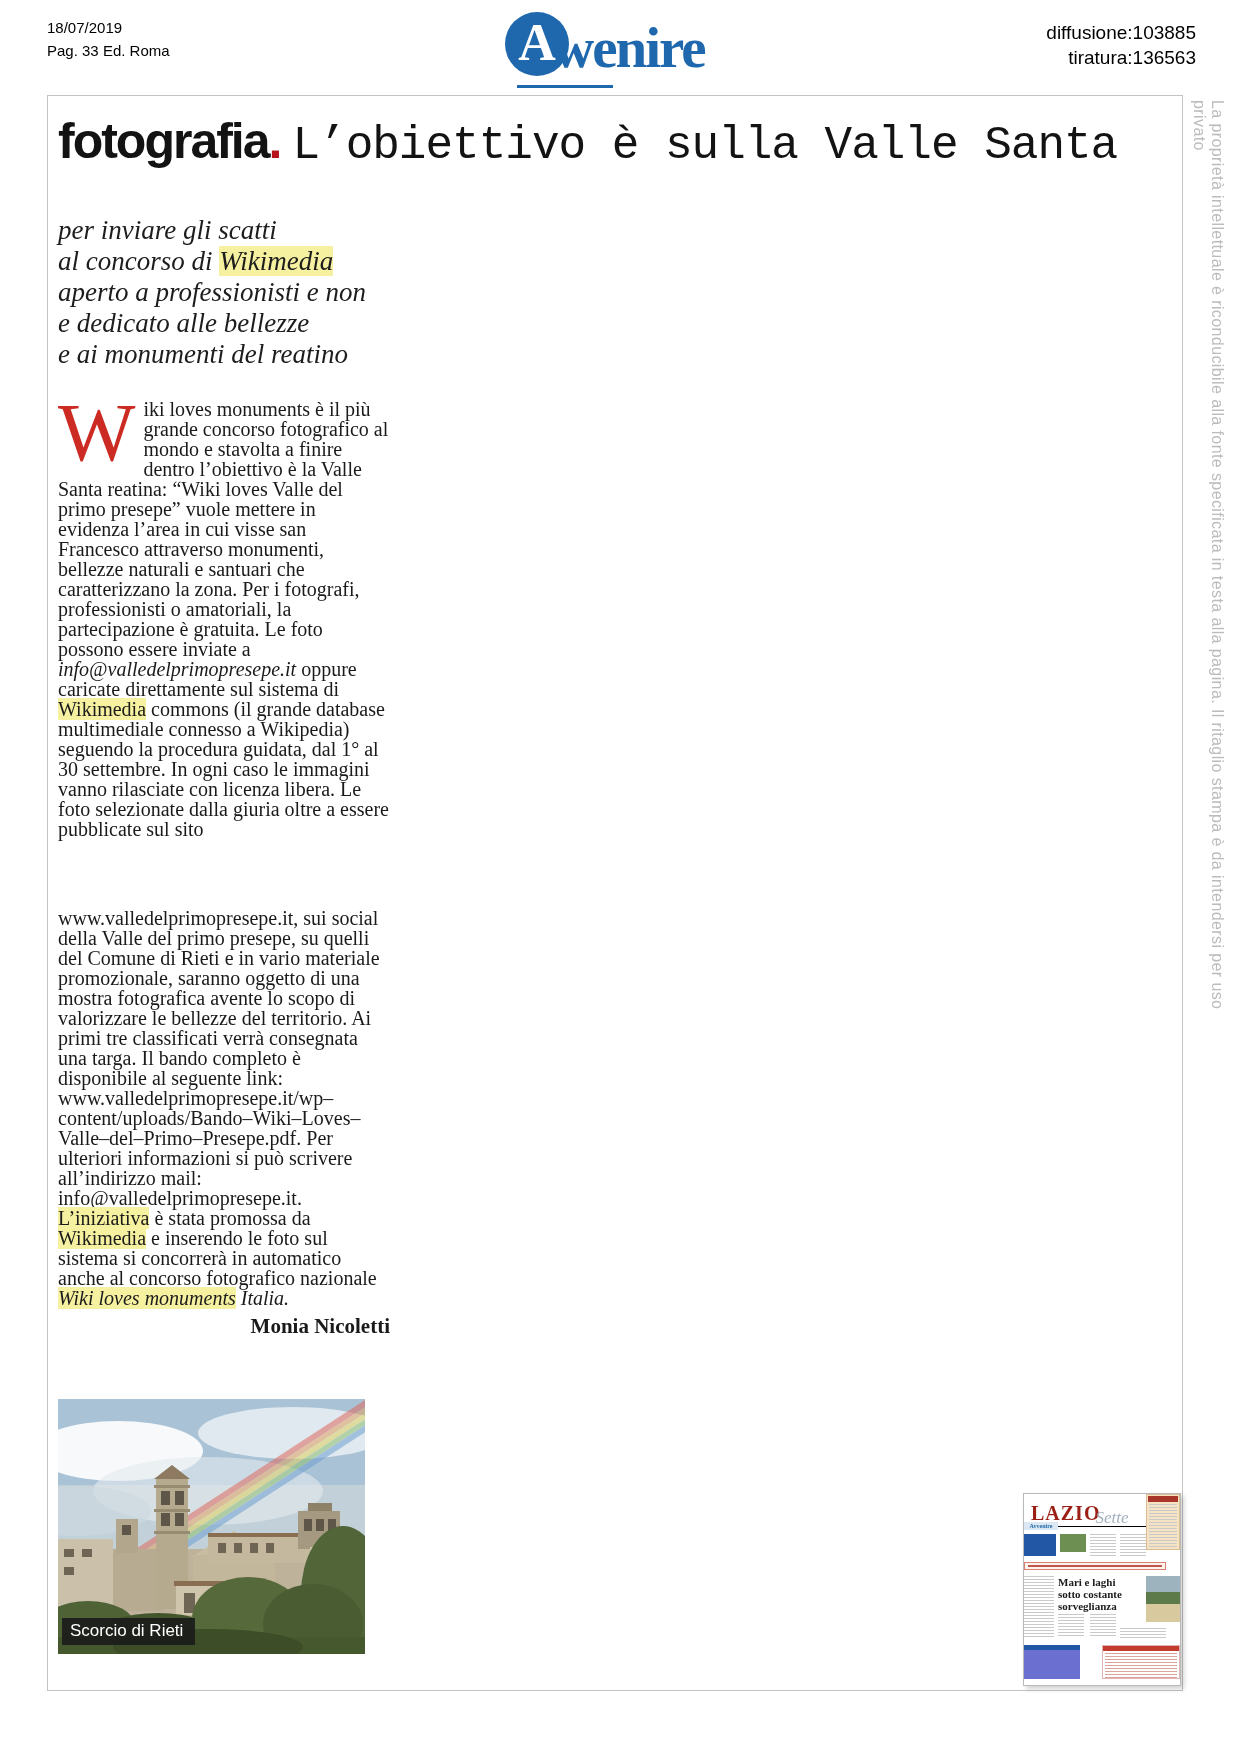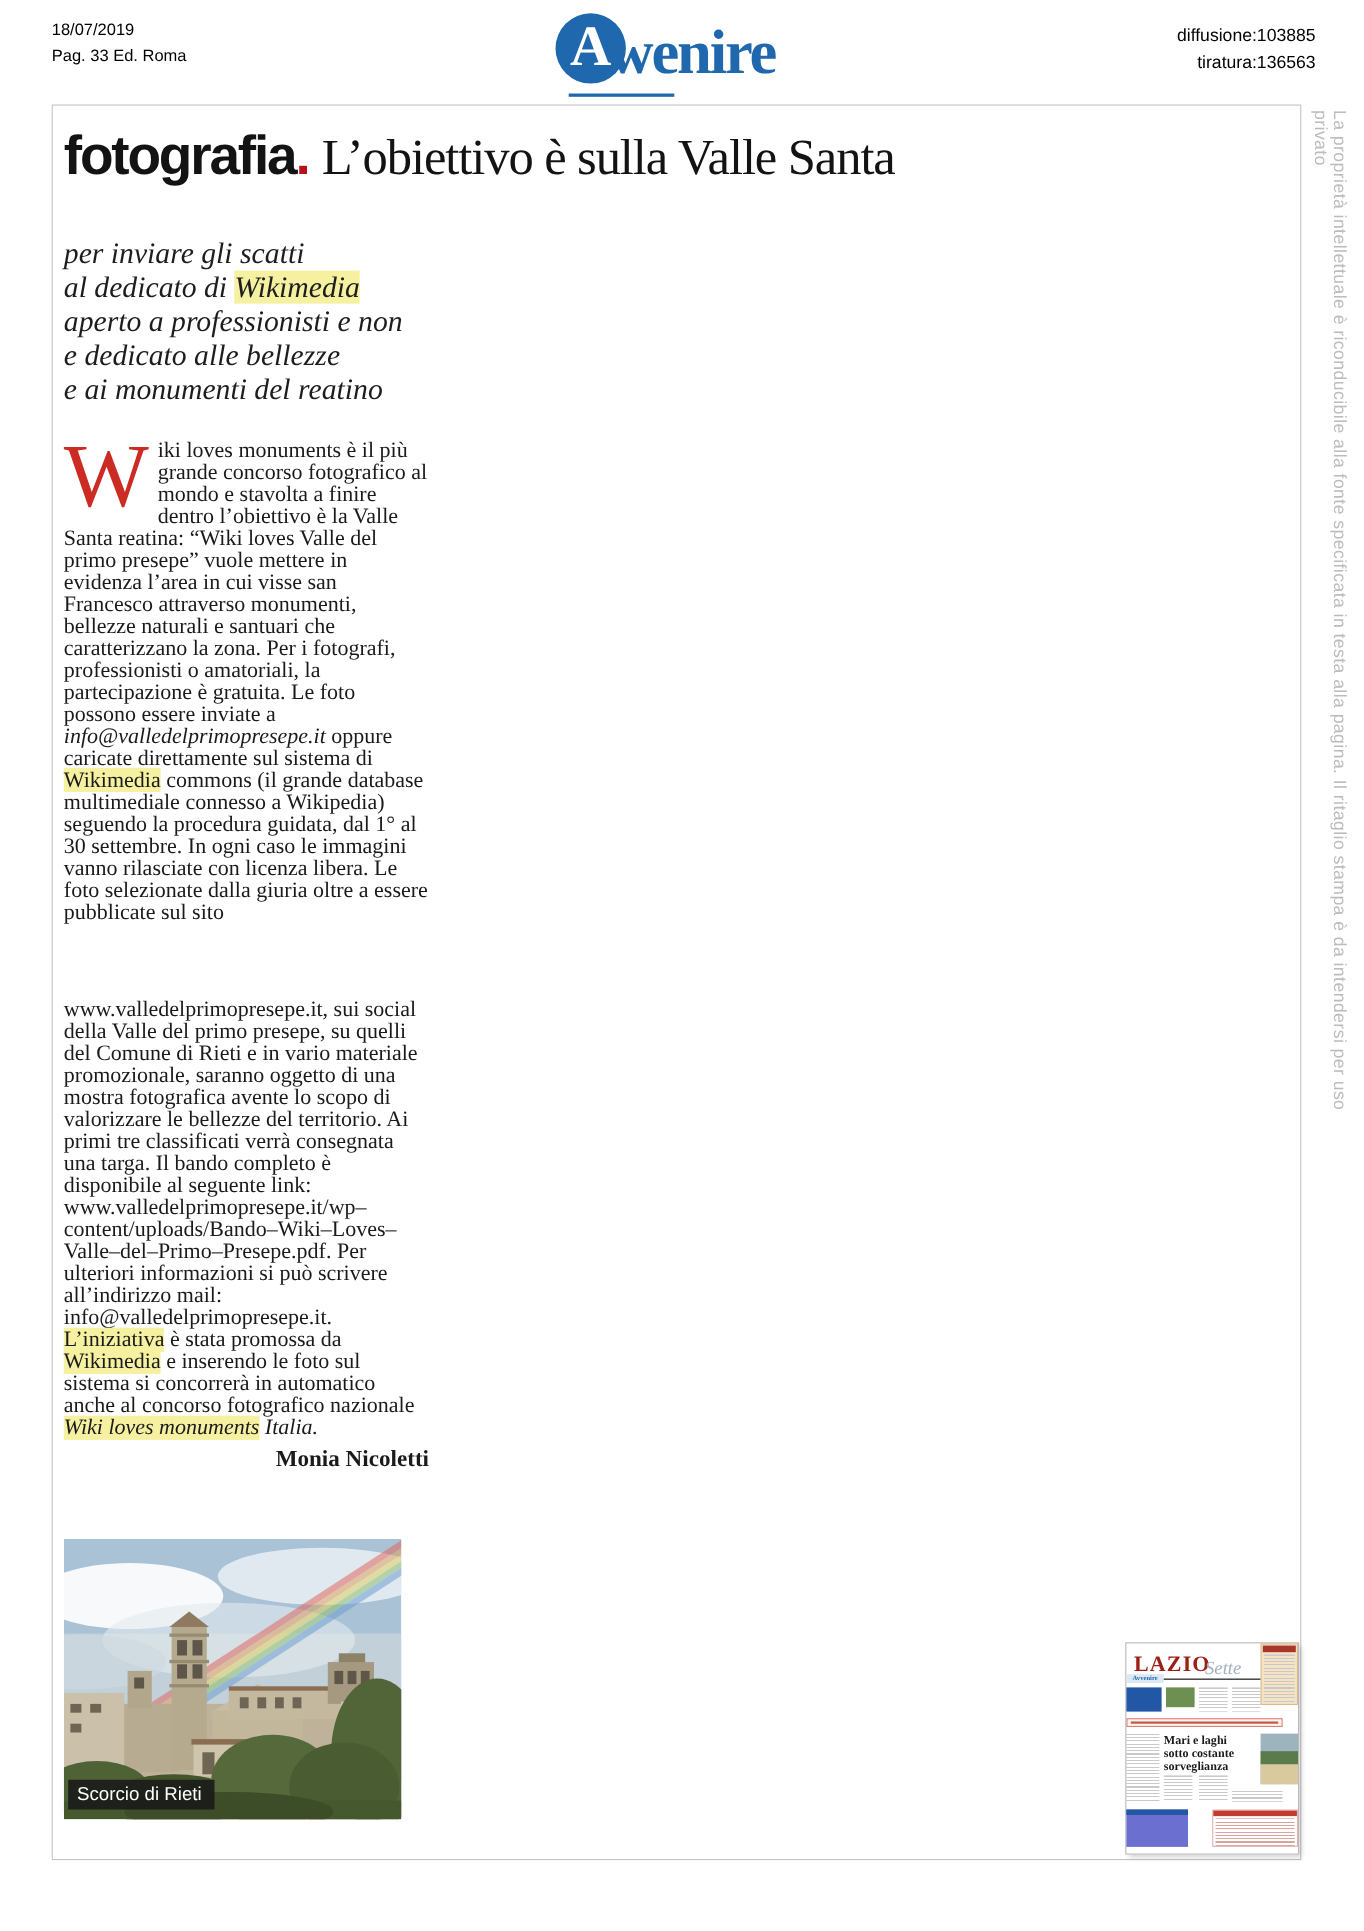--- a/index.html
+++ b/index.html
@@ -3,38 +3,38 @@
 <meta charset="utf-8">
 <style>
   html,body{margin:0;padding:0;background:#fff;}
   .page{position:relative;width:1240px;height:1755px;background:#ffffff;overflow:hidden;
         font-family:"Liberation Serif",serif;color:#111;}
 
   
   .hdr-left{position:absolute;left:47px;top:16px;font-family:"Liberation Sans",sans-serif;
             font-size:15px;line-height:23px;color:#000;}
   .hdr-right{position:absolute;right:44px;top:20px;text-align:right;
-             font-family:"Liberation Sans",sans-serif;font-size:16px;line-height:25px;color:#000;}
+             font-family:"Liberation Sans",sans-serif;font-size:19px;line-height:25px;color:#000;}
   .logo{position:absolute;left:505px;top:12px;display:flex;align-items:flex-start;}
   .logo-circle{width:64px;height:64px;border-radius:50%;background:#1f68ad;color:#fff;
                font-family:"Liberation Serif",serif;font-weight:bold;font-size:52px;
                text-align:center;line-height:62px;}
   .logo-rest{font-family:"Liberation Serif",serif;color:#1f68ad;font-weight:bold;
              font-size:57px;line-height:64px;letter-spacing:-2px;margin-left:-16px;margin-top:4px;}
   .logo-underline{position:absolute;left:12px;bottom:-8px;width:96px;height:3px;background:#1f68ad;}
 
   
   .article-box{position:absolute;left:47px;top:95px;width:1134px;height:1594px;
                border:1px solid #c3c3c3;background:#fff;}
 
   .headline{position:absolute;left:10px;top:16px;white-space:nowrap;}
   .kicker{font-family:"Liberation Sans",sans-serif;font-weight:bold;font-size:50px;
           letter-spacing:-2px;color:#131313;}
   .kicker-dot{font-family:"Liberation Sans",sans-serif;font-weight:bold;font-size:50px;color:#b5121b;}
-  .head-serif{font-family:Liberation Serif, serif;font-size:46px;color:#131313;
+  .head-serif{font-family:Liberation Mono, monospace;font-size:46px;color:#131313;
               letter-spacing:-1px;margin-left:10px;}
 
   .standfirst{position:absolute;left:10px;top:88px;width:345px;
               font-style:italic;font-size:27px;line-height:31px;color:#1d1d1d;}
 
   .body-col{position:absolute;left:10px;width:332px;font-size:20px;line-height:20px;color:#1a1a1a;}
   .body-p1{top:303px;}
   .body-p2{top:812px;}
   .dropcap{float:left;color:#cc2b24;font-size:82px;line-height:60px;padding:4px 8px 0 0;
            font-family:"Liberation Serif",serif;}
@@ -108,21 +108,21 @@
     <div>diffusione:103885</div>
     <div>tiratura:136563</div>
   </div>
 
   <div class="article-box">
 
     <div class="headline">
       <span class="kicker">fotografia</span><span class="kicker-dot">.</span><span class="head-serif">L’obiettivo è sulla Valle Santa</span>
     </div>
 
-    <div class="standfirst"><br><span>per inviare gli scatti</span><br><span>al dedicato di </span><span class="hl">Wikimedia</span><span></span><br><span>aperto a professionisti e non</span><br><span>e dedicato alle bellezze</span><br><span>e ai monumenti del reatino</span></div>
+    <div class="standfirst"><br><span>per inviare gli scatti</span><br><span>al concorso di </span><span class="hl">Wikimedia</span><span></span><br><span>aperto a professionisti e non</span><br><span>e dedicato alle bellezze</span><br><span>e ai monumenti del reatino</span></div>
 
     <div class="body-col body-p1">
       <span class="dropcap">W</span><span><span>iki loves monuments è il più grande concorso fotografico al mondo e stavolta a finire dentro l’obiettivo è la Valle Santa reatina: “Wiki loves Valle del primo presepe” vuole mettere in evidenza l’area in cui visse san Francesco attraverso monumenti, bellezze naturali e santuari che caratterizzano la zona. Per i fotografi, professionisti o amatoriali, la partecipazione è gratuita. Le foto possono essere inviate a </span><span class="it">info@valledelprimopresepe.it</span><span> oppure caricate direttamente sul sistema di </span><span class="hl">Wikimedia</span><span> commons (il grande database multimediale connesso a Wikipedia) seguendo la procedura guidata, dal 1° al 30 settembre. In ogni caso le immagini vanno rilasciate con licenza libera. Le foto selezionate dalla giuria oltre a essere pubblicate sul sito</span></span>
     </div>
 
     <div class="body-col body-p2">
       <span><span>www.valledelprimopresepe.it, sui social della Valle del primo presepe, su quelli del Comune di Rieti e in vario materiale promozionale, saranno oggetto di una mostra fotografica avente lo scopo di valorizzare le bellezze del territorio. Ai primi tre classificati verrà consegnata una targa. Il bando completo è disponibile al seguente link: www.valledelprimopresepe.it/wp–content/uploads/Bando–Wiki–Loves–Valle–del–Primo–Presepe.pdf. Per ulteriori informazioni si può scrivere all’indirizzo mail: info@valledelprimopresepe.it. </span><span class="hl">L’iniziativa</span><span> è stata promossa da </span><span class="hl">Wikimedia</span><span> e inserendo le foto sul sistema si concorrerà in automatico anche al concorso fotografico nazionale </span><span class="hlit">Wiki loves monuments</span><span> </span><span class="it">Italia.</span></span>
       <div class="byline">Monia Nicoletti</div>
     </div>
 

